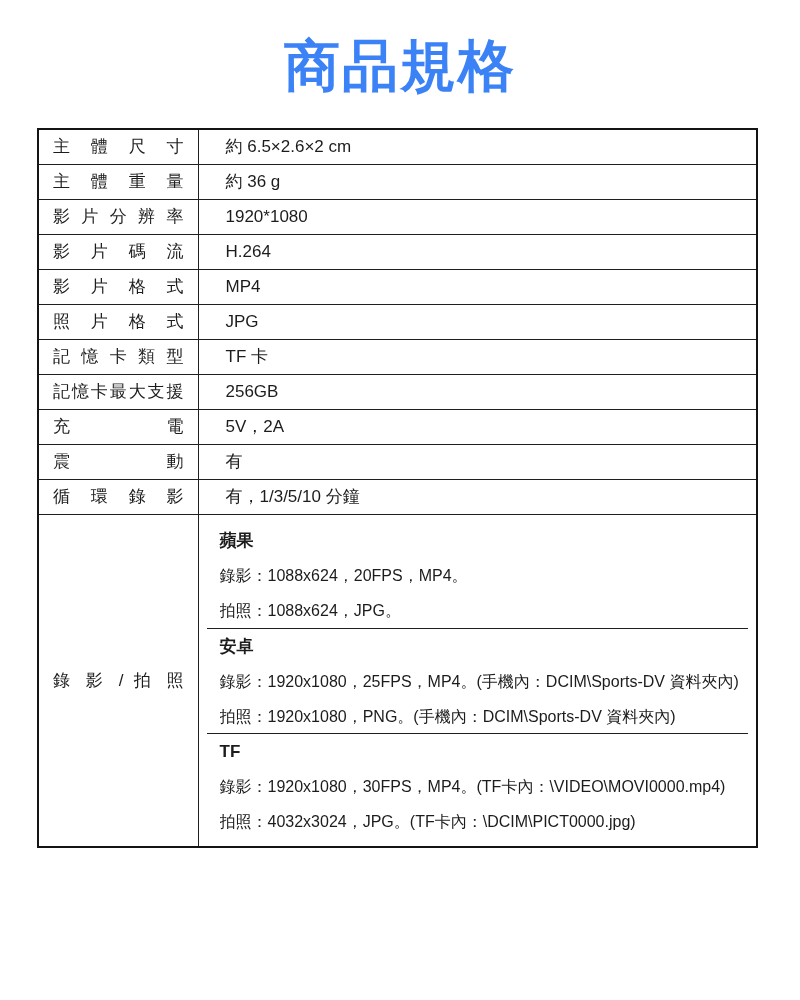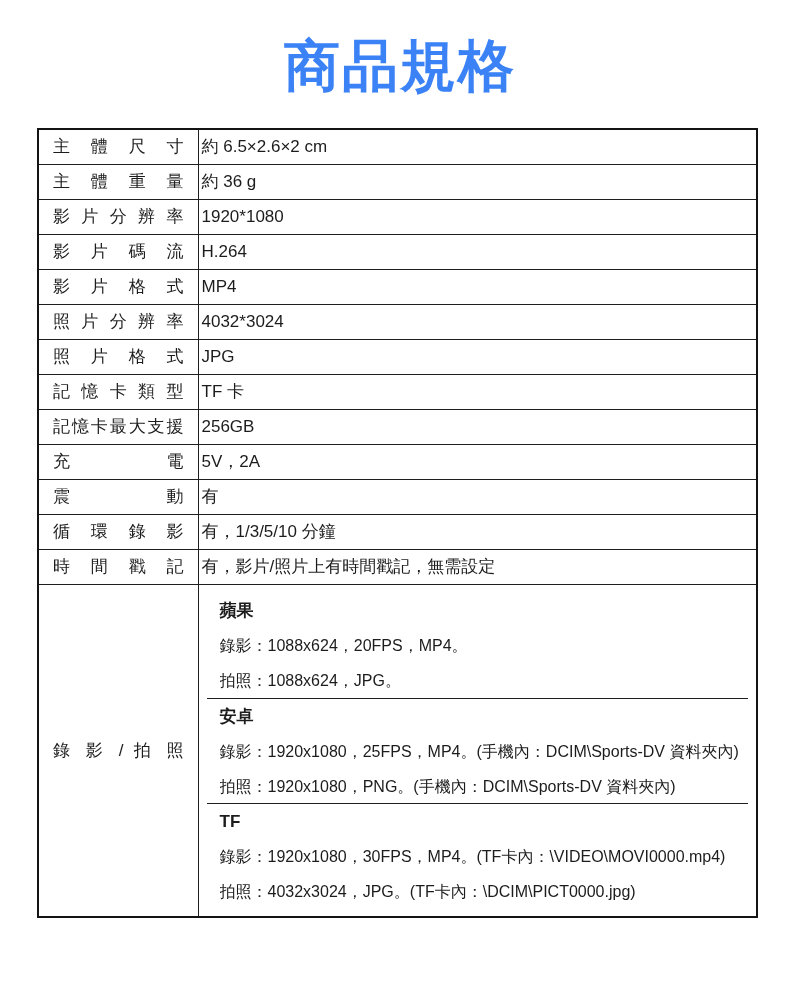--- a/index.html
+++ b/index.html
@@ -36,21 +36,21 @@
   }
   tr.spec-row { height: 35px; }
   th.label {
     text-align: justify;
     text-align-last: justify;
     padding: 0 14px;
     margin-top: 45px;
   }
   td.value {
     text-align: left;
-    padding: 0 3px;
+    padding: 0 27px;
     white-space: nowrap;
     overflow: hidden;
   }
   tr.merged-row { height: 315px; }
   td.merged-value { padding: 8px; }
   .platform {
     height: 105px;
     padding: 0 6px 0 13px;
     overflow: hidden;
   }
@@ -93,24 +93,20 @@
     </tr>
     <tr class="spec-row">
       <th class="label">影 片 碼 流</th>
       <td class="value">H.264</td>
     </tr>
     <tr class="spec-row">
       <th class="label">影 片 格 式</th>
       <td class="value">MP4</td>
     </tr>
     <tr class="spec-row">
-      <th class="label">照 片 分 辨 率</th>
-      <td class="value">4032*3024</td>
-    </tr>
-    <tr class="spec-row">
       <th class="label">照 片 格 式</th>
       <td class="value">JPG</td>
     </tr>
     <tr class="spec-row">
       <th class="label">記 憶 卡 類 型</th>
       <td class="value">TF 卡</td>
     </tr>
     <tr class="spec-row">
       <th class="label">記憶卡最大支援</th>
       <td class="value">256GB</td>
@@ -119,24 +115,20 @@
       <th class="label">充 電</th>
       <td class="value">5V，2A</td>
     </tr>
     <tr class="spec-row">
       <th class="label">震 動</th>
       <td class="value">有</td>
     </tr>
     <tr class="spec-row">
       <th class="label">循 環 錄 影</th>
       <td class="value">有，1/3/5/10 分鐘</td>
-    </tr>
-    <tr class="spec-row">
-      <th class="label">時 間 戳 記</th>
-      <td class="value">有，影片/照片上有時間戳記，無需設定</td>
     </tr>
     <tr class="merged-row">
       <th class="label">錄 影 / 拍 照</th>
       <td class="merged-value">
         <div class="platform">
           <div class="platform-heading">蘋果</div>
           <div class="detail-line">錄影：1088x624，20FPS，MP4。</div>
           <div class="detail-line">拍照：1088x624，JPG。</div>
         </div>
         <div class="platform">

